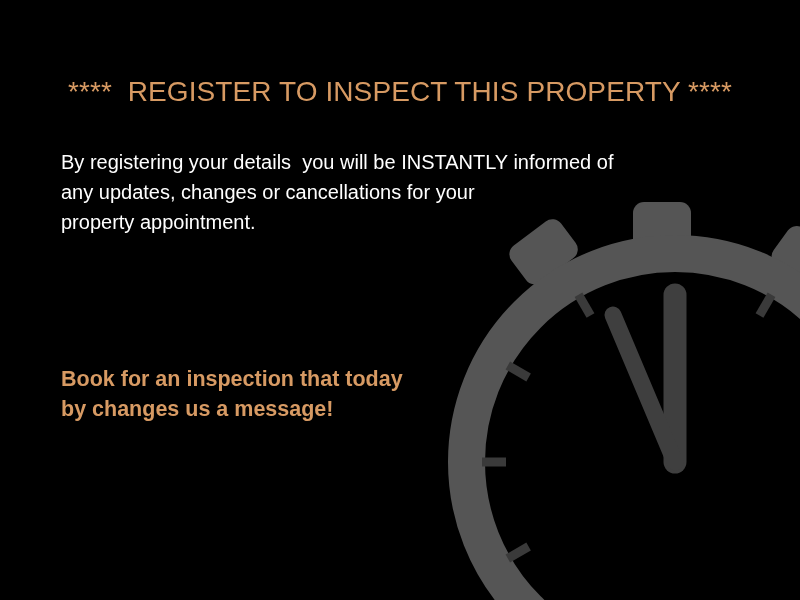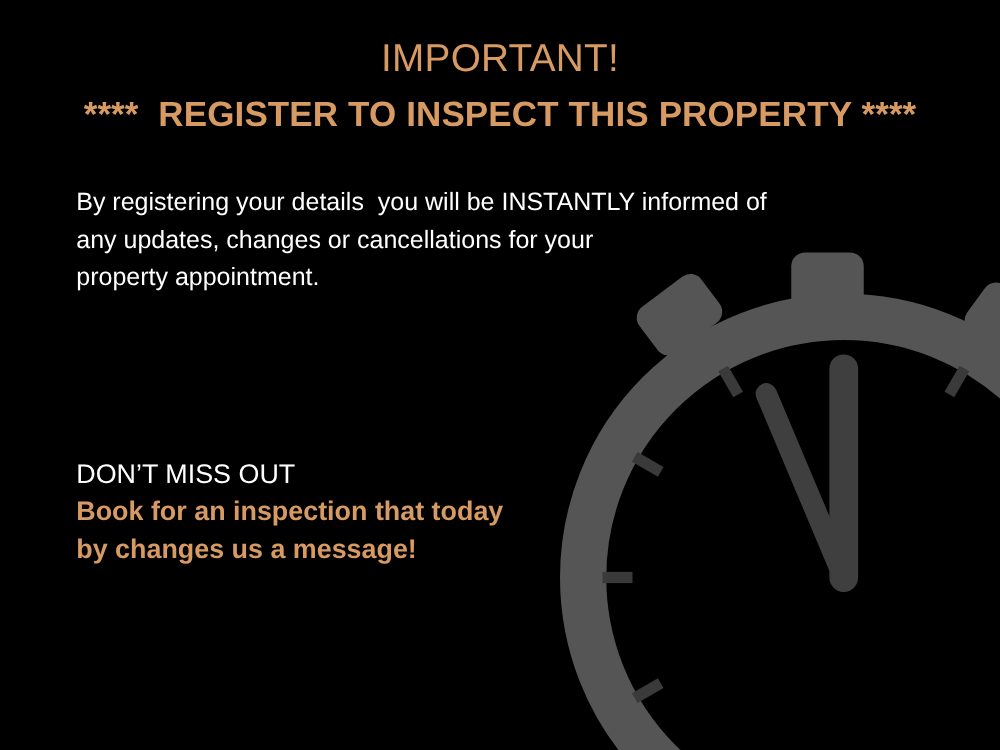--- a/index.html
+++ b/index.html
@@ -50,21 +50,21 @@
     white-space: pre;
   }
   .headline-2 {
     position: absolute;
     left: 0;
     top: 77px;
     width: 800px;
     text-align: center;
     color: #d79a63;
     font-size: 28px;
-    font-weight: bold;
+    font-weight: normal;
     letter-spacing: 0.1px;
     line-height: 1.1;
     white-space: pre;
   }
 
   .body-block {
     position: absolute;
     left: 61px;
     color: #ffffff;
     font-size: 20px;
@@ -149,29 +149,27 @@
     <g stroke="#3f3f3f" stroke-linecap="round" fill="none">
 
       <line x1="675" y1="462" x2="675" y2="295" stroke-width="23"></line>
 
       <line x1="675" y1="462" x2="613" y2="315" stroke-width="17"></line>
     </g>
   </svg>
 
   <div id="text-layer">
 
-    <div class="headline-1">IMPORTANT!</div>
 
     <div class="headline-2">****  REGISTER TO INSPECT THIS PROPERTY ****</div>
 
     <div class="body-block" id="para-1">By registering your details  you will be INSTANTLY informed of
 any updates, changes or cancellations for your
 property appointment.</div>
 
 
     <div class="cta-block">
-      <div class="cta-line-white">DON’T MISS OUT</div>
       <div class="cta-line-accent">Book for an inspection that today</div>
       <div class="cta-line-accent">by changes us a message!</div>
     </div>
 
   </div>
 </div>
 
 </body></html>

